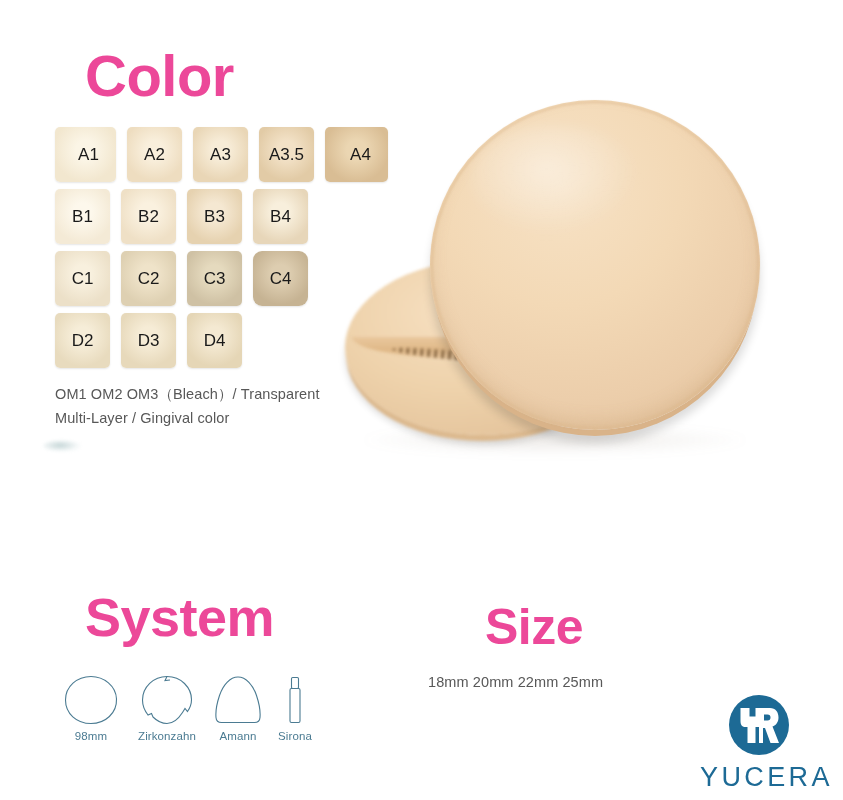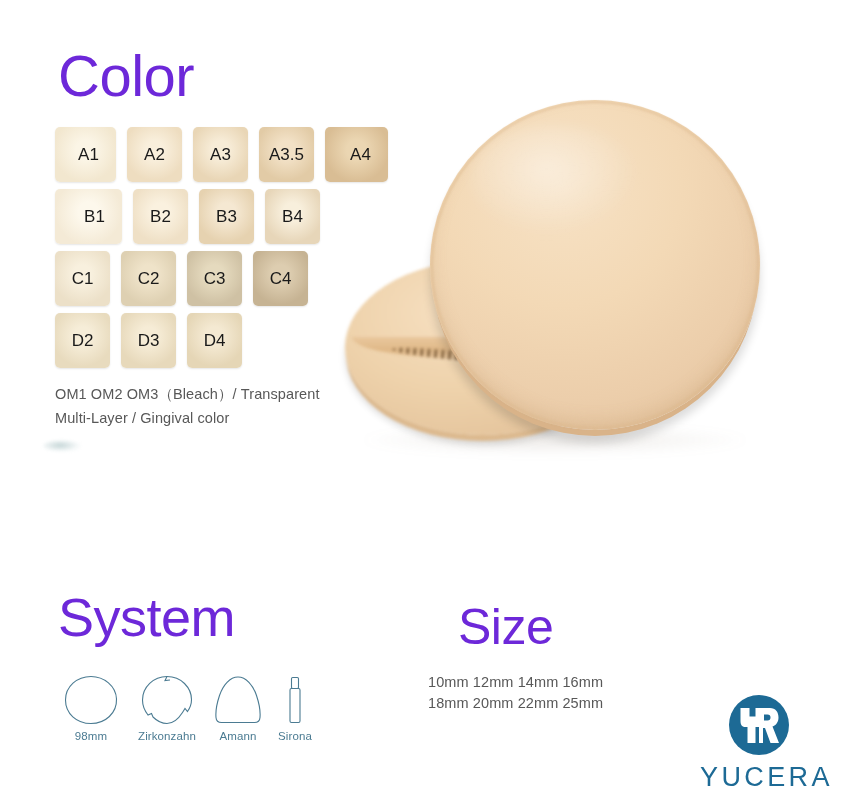--- a/index.html
+++ b/index.html
@@ -18,26 +18,27 @@
 
   .page {
     position: absolute;
     inset: 0;
     background: #ffffff;
   }
 
   
   .heading {
     position: absolute;
-    color: #6d28d9;
-    font-family: "Liberation Sans", sans-serif;
-    font-weight: 400;
+    color: #ec4899;
+    font-family: "Liberation Sans", sans-serif;
+    font-weight: 700;
     letter-spacing: -0.5px;
     line-height: 1;
     white-space: nowrap;
+    margin-left: 27px;
   }
   #heading-color  { left: 58px;  top: 47px;  font-size: 58px; }
   #heading-system { left: 58px;  top: 590px; font-size: 54px; }
   #heading-size   { left: 458px; top: 602px; font-size: 50px; }
 
   
   #swatch-grid {
     position: absolute;
     left: 55px;
     top: 127px;
@@ -273,21 +274,21 @@
           <span class="swatch-label">A3</span>
         </div>
         <div class="swatch" style="background: radial-gradient(circle at 50% 42%, rgb(242, 225, 198) 0%, rgb(242, 225, 198) 22%, rgb(226, 203, 166) 72%, rgb(226, 203, 166) 100%);">
           <span class="swatch-label">A3.5</span>
         </div>
         <div class="swatch" style="background: radial-gradient(circle at 50% 42%, rgb(235, 214, 178) 0%, rgb(235, 214, 178) 22%, rgb(217, 189, 148) 72%, rgb(217, 189, 148) 100%); padding-left: 8px;">
           <span class="swatch-label">A4</span>
         </div>
       </div>
       <div class="swatch-row">
-        <div class="swatch" style="background: radial-gradient(circle at 50% 42%, rgb(253, 248, 236) 0%, rgb(253, 248, 236) 22%, rgb(244, 234, 214) 72%, rgb(244, 234, 214) 100%); padding-left: 12px;">
+        <div class="swatch" style="background: radial-gradient(circle at 50% 42%, rgb(253, 248, 236) 0%, rgb(253, 248, 236) 22%, rgb(244, 234, 214) 72%, rgb(244, 234, 214) 100%);">
           <span class="swatch-label">B1</span>
         </div>
         <div class="swatch" style="background: radial-gradient(circle at 50% 42%, rgb(250, 241, 223) 0%, rgb(250, 241, 223) 22%, rgb(239, 224, 198) 72%, rgb(239, 224, 198) 100%);">
           <span class="swatch-label">B2</span>
         </div>
         <div class="swatch" style="background: radial-gradient(circle at 50% 42%, rgb(245, 232, 210) 0%, rgb(245, 232, 210) 22%, rgb(230, 210, 176) 72%, rgb(230, 210, 176) 100%);">
           <span class="swatch-label">B3</span>
         </div>
         <div class="swatch" style="background: radial-gradient(circle at 50% 42%, rgb(248, 239, 220) 0%, rgb(248, 239, 220) 22%, rgb(231, 214, 185) 72%, rgb(231, 214, 185) 100%);">
           <span class="swatch-label">B4</span>
@@ -296,21 +297,21 @@
       <div class="swatch-row">
         <div class="swatch" style="background: radial-gradient(circle at 50% 42%, rgb(248, 240, 222) 0%, rgb(248, 240, 222) 22%, rgb(236, 224, 200) 72%, rgb(236, 224, 200) 100%);">
           <span class="swatch-label">C1</span>
         </div>
         <div class="swatch" style="background: radial-gradient(circle at 50% 42%, rgb(239, 227, 201) 0%, rgb(239, 227, 201) 22%, rgb(222, 208, 178) 72%, rgb(222, 208, 178) 100%);">
           <span class="swatch-label">C2</span>
         </div>
         <div class="swatch" style="background: radial-gradient(circle at 50% 42%, rgb(229, 218, 190) 0%, rgb(229, 218, 190) 22%, rgb(207, 193, 164) 72%, rgb(207, 193, 164) 100%);">
           <span class="swatch-label">C3</span>
         </div>
-        <div class="swatch" style="background: radial-gradient(circle at 50% 42%, rgb(221, 205, 176) 0%, rgb(221, 205, 176) 22%, rgb(198, 179, 147) 72%, rgb(198, 179, 147) 100%);">
+        <div class="swatch" style="background: radial-gradient(circle at 50% 42%, rgb(221, 205, 176) 0%, rgb(221, 205, 176) 22%, rgb(198, 179, 147) 72%, rgb(198, 179, 147) 100%); border-radius: 9px;">
           <span class="swatch-label">C4</span>
         </div>
       </div>
       <div class="swatch-row">
         <div class="swatch" style="background: radial-gradient(circle at 50% 42%, rgb(246, 237, 216) 0%, rgb(246, 237, 216) 22%, rgb(232, 219, 190) 72%, rgb(232, 219, 190) 100%);">
           <span class="swatch-label">D2</span>
         </div>
         <div class="swatch" style="background: radial-gradient(circle at 50% 42%, rgb(246, 236, 214) 0%, rgb(246, 236, 214) 22%, rgb(231, 217, 187) 72%, rgb(231, 217, 187) 100%);">
           <span class="swatch-label">D3</span>
         </div>
@@ -385,21 +386,20 @@
         </svg>
       </div>
       <div class="sys-label">Sirona</div>
     </div>
 
   </div>
 
   <div class="heading" id="heading-size">Size</div>
 
   <div id="size-list">
-    <div>10mm 12mm 14mm 16mm</div>
     <div>18mm 20mm 22mm 25mm</div>
   </div>
 
   <div id="brand-logo">
     <div id="brand-mark">
       <svg width="62" height="62" viewBox="0 0 62 62">
         <circle cx="31" cy="31" r="30" fill="#1d6a95"></circle>
 
         <path d="M12.5 14 H21.5 V22.5 H27.5 V14 H36 V26.5
                  C36 30.5 33.5 33 29.5 33 H27.5 V49 H19.5 V33 H17.5

